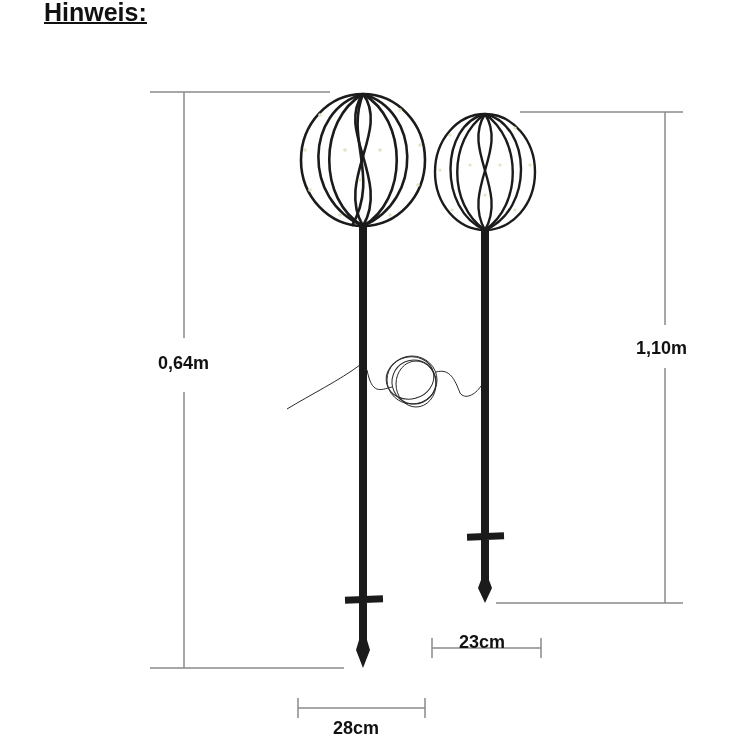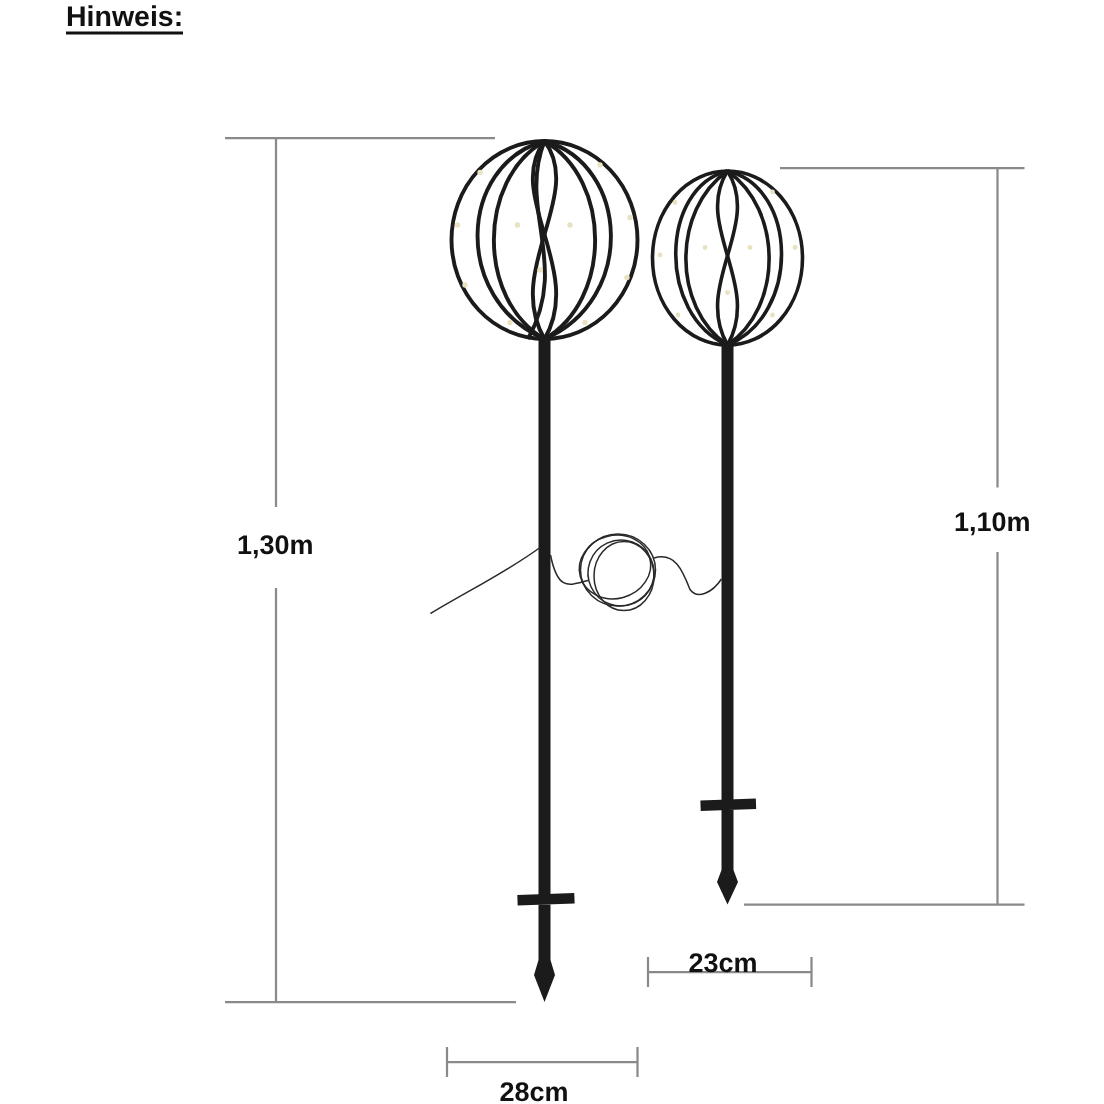--- a/index.html
+++ b/index.html
@@ -1,18 +1,18 @@
 <!DOCTYPE html>
 <html><head>
 <meta charset="utf-8">
 <style>
   html, body { margin:0; padding:0; background:#ffffff; }
   body { width:736px; height:736px; position:relative; overflow:hidden;
          font-family:"Liberation Sans", "DejaVu Sans", sans-serif; color:#111; }
-  .note { position:absolute; left:44px; top:0px; font-weight:bold; font-size:19px; line-height:24px; }
+  .note { position:absolute; left:44px; top:0px; font-weight:bold; font-size:25px; line-height:24px; }
   .note .title { display:inline-block; border-bottom:2px solid #111; line-height:19px; }
   .label { position:absolute; font-weight:bold; font-size:18px; color:#111; white-space:nowrap; }
   svg.art { position:absolute; left:0; top:0; }
 </style>
 </head>
 <body>
 
 <div class="note">
   <div class="title">Hinweis:</div><br>
 </div>
@@ -98,16 +98,16 @@
     <path d="M287 409 C 310 395, 340 380, 360 365"></path>
     <path d="M367 370 C 372 395, 380 390, 392 387"></path>
     <ellipse cx="412" cy="380" rx="25" ry="24"></ellipse>
     <ellipse cx="414" cy="382" rx="22" ry="22" transform="rotate(20 414 382)"></ellipse>
     <ellipse cx="410" cy="378" rx="24" ry="21" transform="rotate(-15 410 378)"></ellipse>
     <ellipse cx="416" cy="384" rx="20" ry="23"></ellipse>
     <path d="M436 372 C 450 368, 455 380, 460 393 C 465 400, 475 395, 481 386"></path>
   </g>
 </svg>
 
-<div class="label" style="left:158px; top:353px;">1,30m</div>
+<div class="label" style="left:158px; top:353px;">0,64m</div>
 <div class="label" style="left:636px; top:338px;">1,10m</div>
 <div class="label" style="left:459px; top:632px;">23cm</div>
 <div class="label" style="left:333px; top:718px;">28cm</div>
 
 </body></html>

